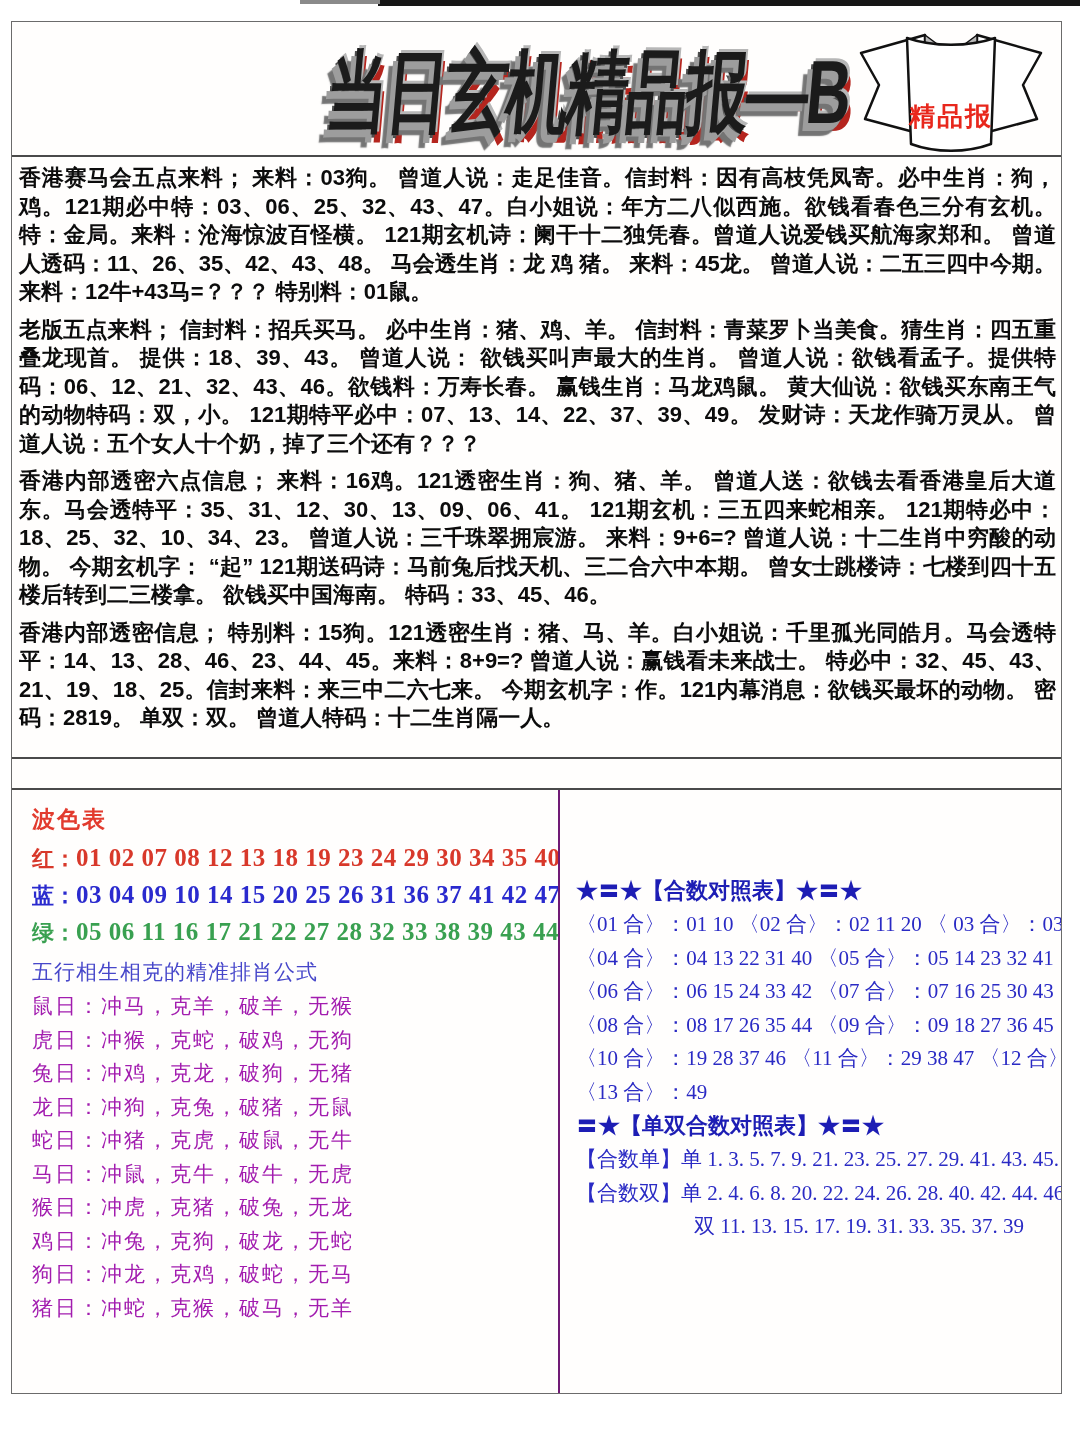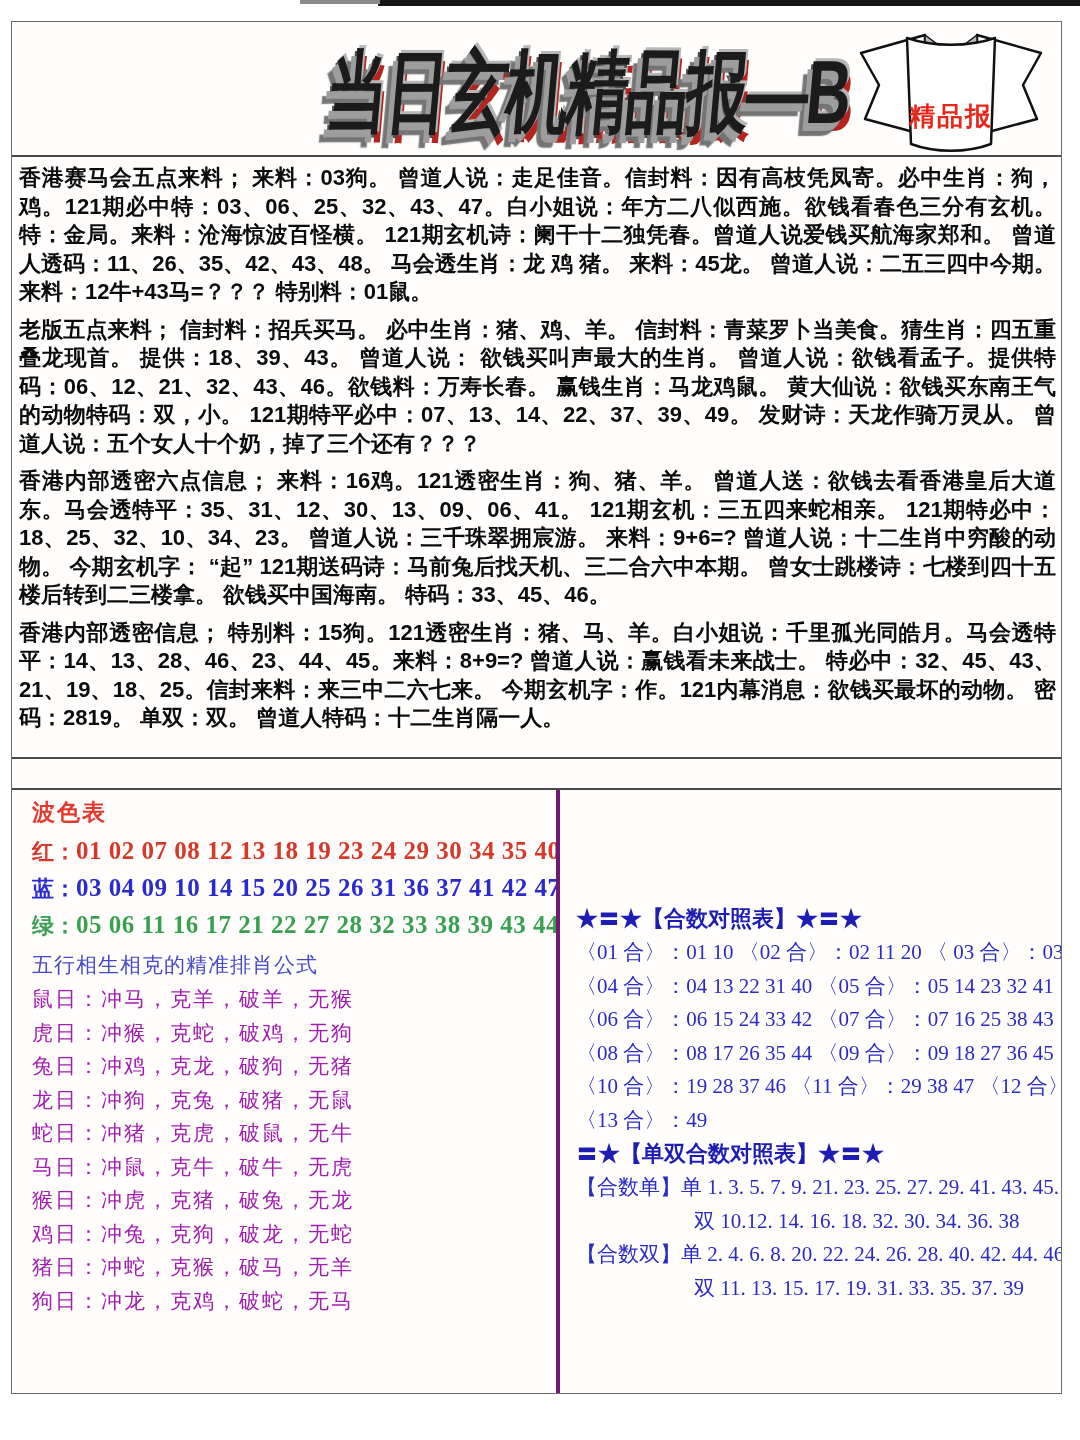--- a/index.html
+++ b/index.html
@@ -46,22 +46,22 @@
   .main-text p { margin:0 0 9px 0; text-align:justify; }
 
   
   .strip {
     position:absolute; left:0; top:735px; width:100%; height:33px;
     box-sizing:border-box; border-top:2px solid #4a4a4a; border-bottom:2px solid #4a4a4a;
   }
 
   
   .lower { position:absolute; left:0; top:768px; width:100%; height:603px; display:flex; overflow:hidden; }
-  .left-col  { width:548px; box-sizing:border-box; border-right:4px solid #701a75; padding:7px 8px 0 20px; overflow:hidden; }
-  .right-col { flex:1; box-sizing:border-box; padding:112px 6px 0 16px; overflow:hidden; }
+  .left-col  { width:548px; box-sizing:border-box; border-right:2px solid #701a75; padding:14px 8px 0 20px; overflow:hidden; }
+  .right-col { flex:1; box-sizing:border-box; padding:84px 6px 0 16px; overflow:hidden; }
 
   .wave-title { color:#e23b2e; font-size:23px; font-weight:bold; line-height:30px; margin-bottom:6px; letter-spacing:2px; }
   .wave-row { font-size:22px; font-weight:bold; line-height:36px; white-space:nowrap; }
   .wave-row .nums { font-family:"Liberation Serif", serif; font-size:25px; letter-spacing:0.5px; }
   .row-red   { color:#d8382a; }
   .row-blue  { color:#2a2ace; }
   .row-green { color:#39a050; }
 
   .formula-title { color:#4747ca; font-size:21px; line-height:30px; margin:6px 0 2px 0; letter-spacing:1px; }
   .zodiac-line { color:#a21caf; font-size:21px; line-height:33.5px; letter-spacing:2px; white-space:nowrap; }
@@ -124,34 +124,33 @@
 
       <div class="formula-title">五行相生相克的精准排肖公式</div>
       <div class="zodiac-line">鼠日：冲马，克羊，破羊，无猴</div>
       <div class="zodiac-line">虎日：冲猴，克蛇，破鸡，无狗</div>
       <div class="zodiac-line">兔日：冲鸡，克龙，破狗，无猪</div>
       <div class="zodiac-line">龙日：冲狗，克兔，破猪，无鼠</div>
       <div class="zodiac-line">蛇日：冲猪，克虎，破鼠，无牛</div>
       <div class="zodiac-line">马日：冲鼠，克牛，破牛，无虎</div>
       <div class="zodiac-line">猴日：冲虎，克猪，破兔，无龙</div>
       <div class="zodiac-line">鸡日：冲兔，克狗，破龙，无蛇</div>
+      <div class="zodiac-line">狗日：冲龙，克鸡，破蛇，无马</div>
       <div class="zodiac-line">猪日：冲蛇，克猴，破马，无羊</div>
-      <div class="zodiac-line">狗日：冲龙，克鸡，破蛇，无马</div>
     </div>
 
     <div class="right-col">
       <div class="sum-title">★〓★【合数对照表】★〓★</div>
       <div class="sum-line">〈01 合〉：01 10 〈02 合〉：02 11 20 〈 03 合〉：03 12 21 30</div>
       <div class="sum-line">〈04 合〉：04 13 22 31 40 〈05 合〉：05 14 23 32 41</div>
-      <div class="sum-line">〈06 合〉：06 15 24 33 42 〈07 合〉：07 16 25 38 43</div>
+      <div class="sum-line">〈06 合〉：06 15 24 33 42 〈07 合〉：07 16 25 30 43</div>
       <div class="sum-line">〈08 合〉：08 17 26 35 44 〈09 合〉：09 18 27 36 45</div>
       <div class="sum-line">〈10 合〉：19 28 37 46 〈11 合〉：29 38 47 〈12 合〉：39 48</div>
       <div class="sum-line">〈13 合〉：49</div>
 
       <div class="sum-title">〓★【单双合数对照表】★〓★</div>
       <div class="sum-line">【合数单】单 1. 3. 5. 7. 9. 21. 23. 25. 27. 29. 41. 43. 45. 47. 49.</div>
-      <div class="sum-line indent">双 10.12. 14. 16. 18. 32. 30. 34. 36. 38</div>
       <div class="sum-line">【合数双】单 2. 4. 6. 8. 20. 22. 24. 26. 28. 40. 42. 44. 46. 48</div>
       <div class="sum-line indent">双 11. 13. 15. 17. 19. 31. 33. 35. 37. 39</div>
     </div>
 
   </div>
 </div>
 
 </body></html>

